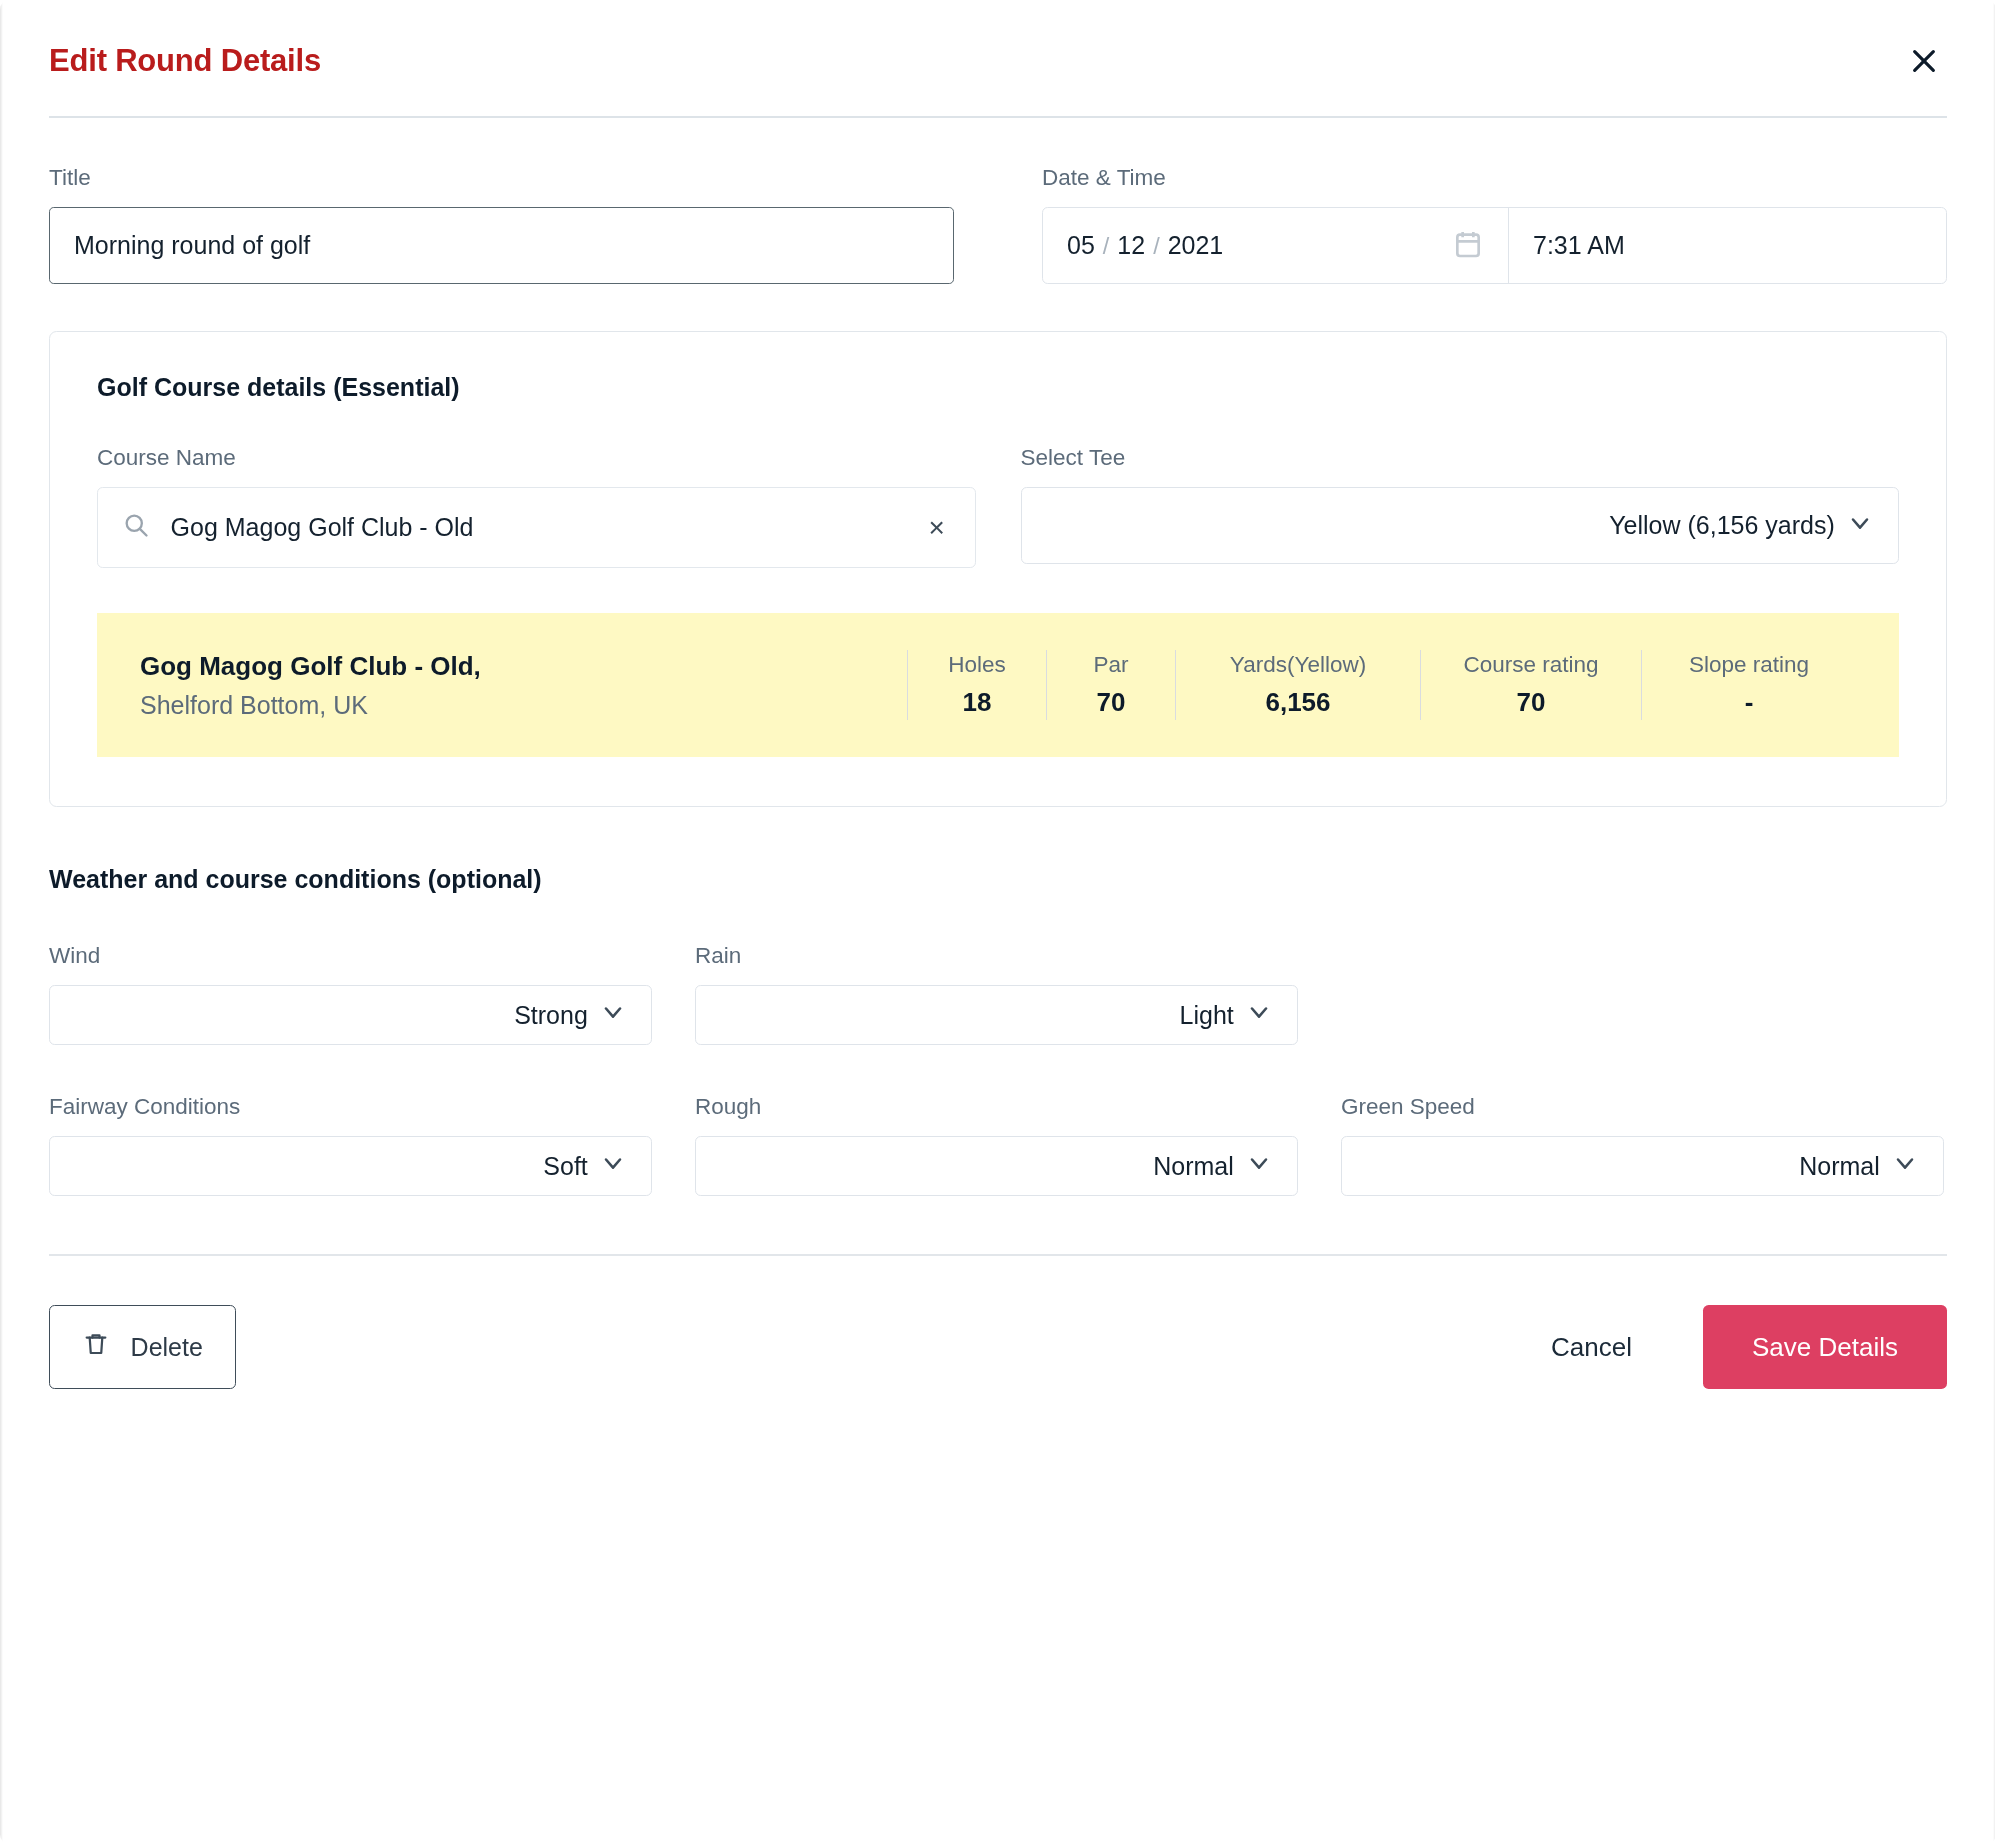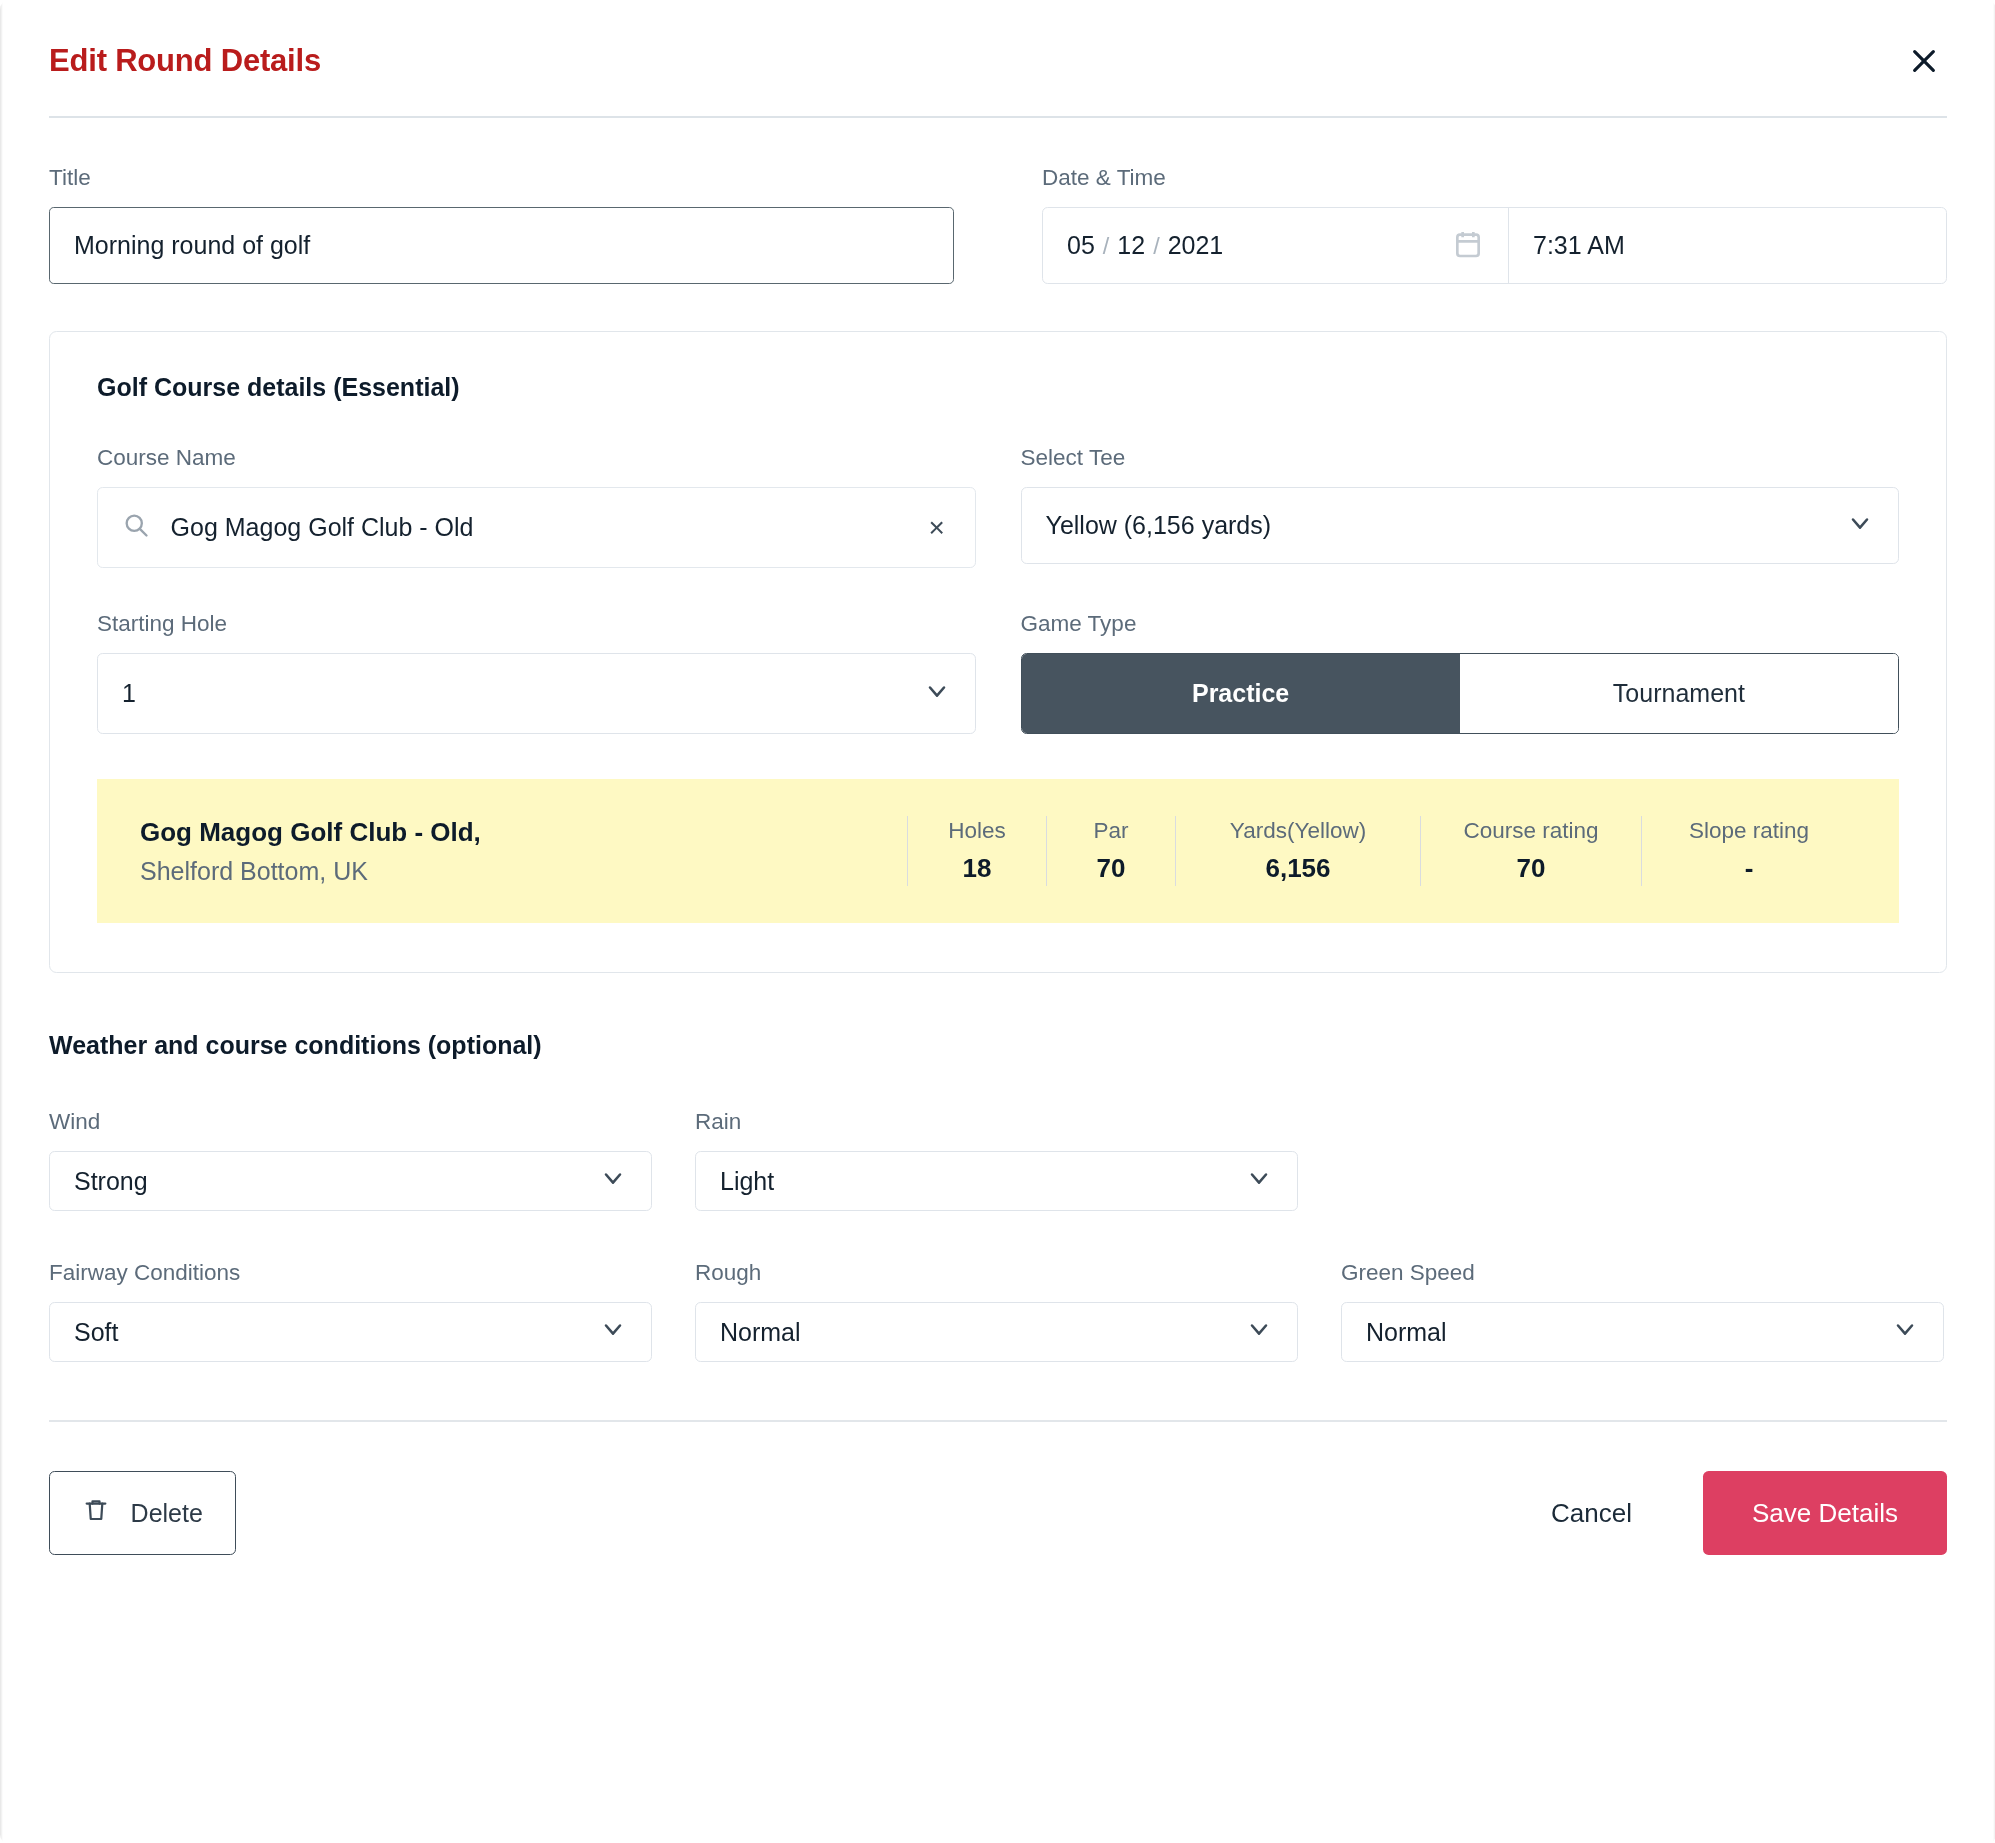--- a/index.html
+++ b/index.html
@@ -84,21 +84,21 @@
     height: 77px;
     width: 100%;
     border: 1.9px solid #dfe4ea;
     border-radius: 5.6px;
     background: #fff;
     font-size: 25px;
     color: #14212e;
     padding: 0 24px;
     display: flex;
     align-items: center;
-    justify-content: space-between;
+    justify-content: flex-end;
     cursor: pointer;
   }
   .chev {
     flex: 0 0 auto;
     margin-left: 11.2px;
   }
 
   
   .top-row {
     display: flex;
@@ -388,41 +388,20 @@
           <span>Yellow (6,156 yards)</span>
           <span class="chev">
             <svg width="28" height="28" viewBox="0 0 24 24" fill="none" stroke="#3d4b58" stroke-width="2.2" stroke-linecap="round" stroke-linejoin="round">
               <polyline points="6 9 12 16 18 9"></polyline>
             </svg>
           </span>
         </div>
       </div>
     </div>
 
-    <div class="card-row">
-      <div class="card-col-left">
-        <span class="field-label">Starting Hole</span>
-        <div class="select-box" style="height:81px">
-          <span>1</span>
-          <span class="chev">
-            <svg width="28" height="28" viewBox="0 0 24 24" fill="none" stroke="#3d4b58" stroke-width="2.2" stroke-linecap="round" stroke-linejoin="round">
-              <polyline points="6 9 12 16 18 9"></polyline>
-            </svg>
-          </span>
-        </div>
-      </div>
-
-      <div class="card-col-right">
-        <span class="field-label">Game Type</span>
-        <div class="segmented">
-          <button class="seg active">Practice</button>
-          <button class="seg">Tournament</button>
-        </div>
-      </div>
-    </div>
 
     <div class="summary">
       <div class="summary-name">
         <div class="line1">Gog Magog Golf Club - Old,</div>
         <div class="line2">Shelford Bottom, UK</div>
       </div>
       <div class="stat stat-holes">
         <span class="k">Holes</span>
         <span class="v">18</span>
       </div>

